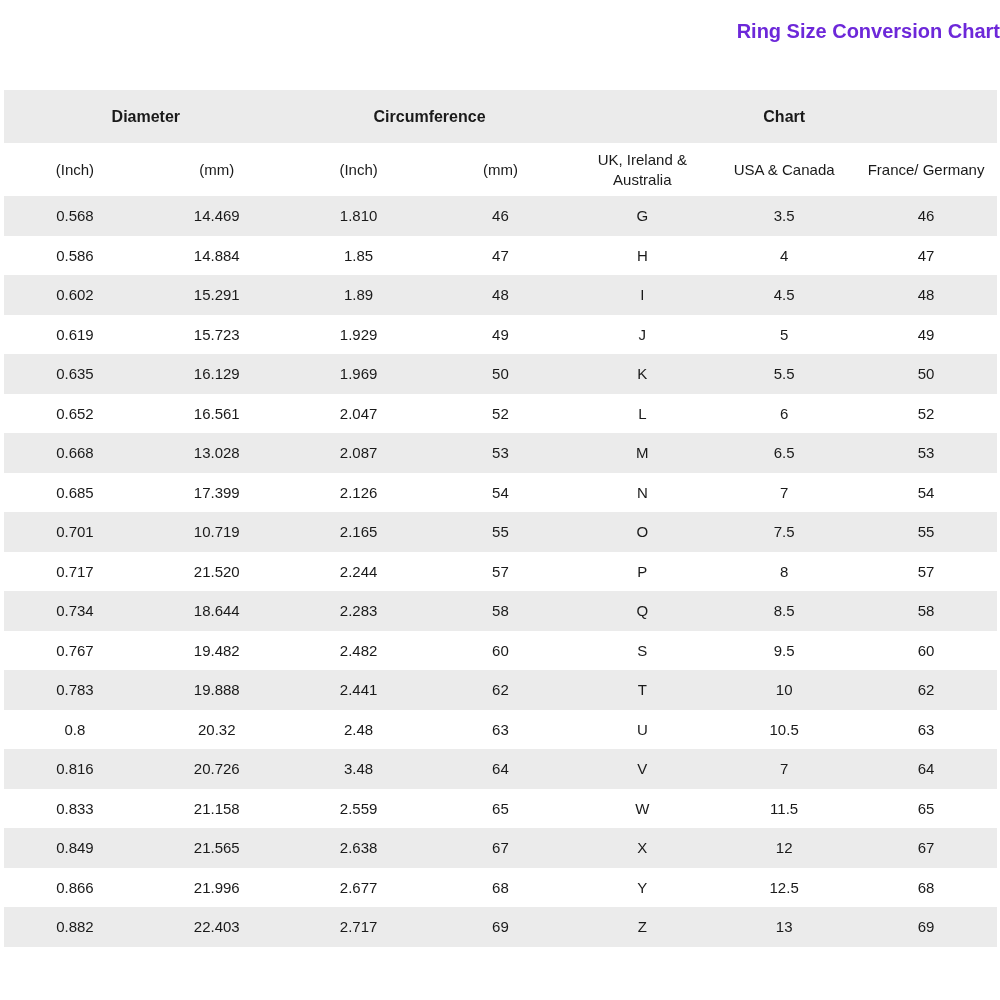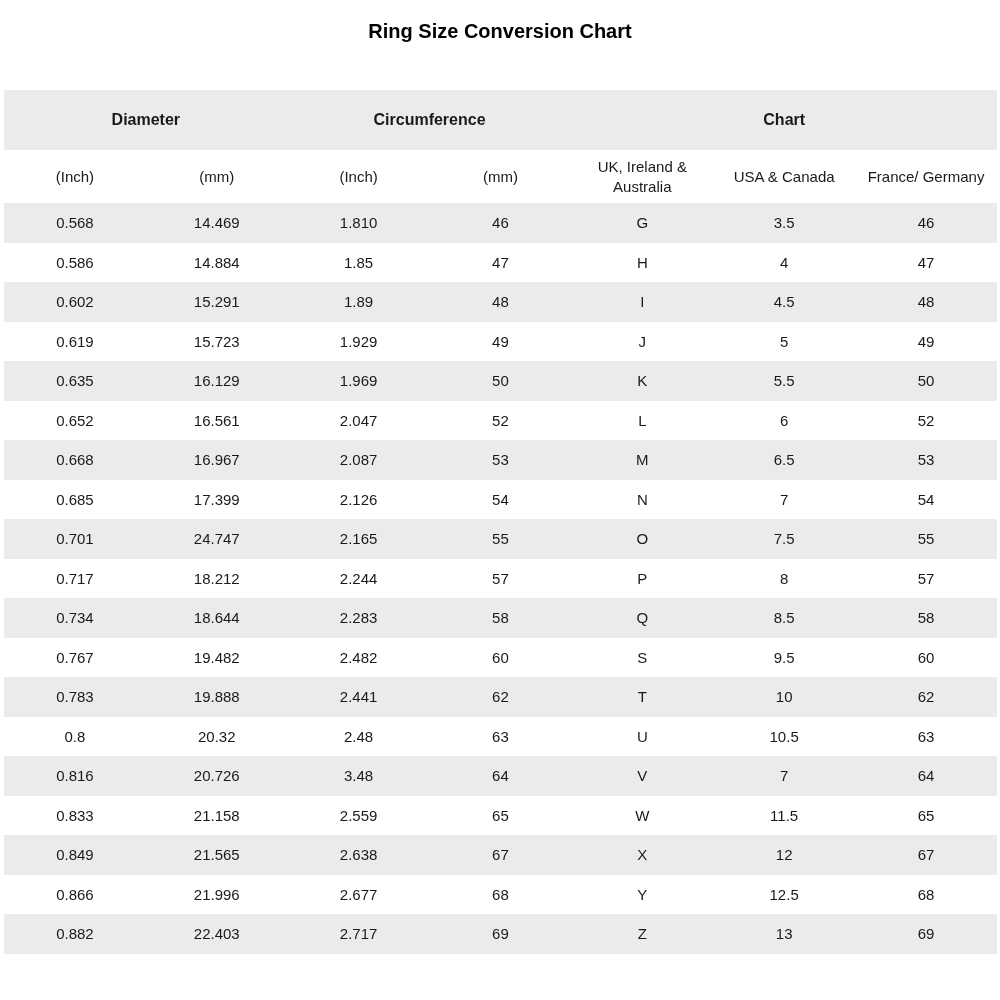--- a/index.html
+++ b/index.html
@@ -12,41 +12,41 @@
     height: 1000px;
     position: relative;
     font-family: "Liberation Sans", sans-serif;
     color: #1a1a1a;
   }
   .title {
     margin: 20px 0 0 0;
     font-size: 20px;
     line-height: 23px;
     font-weight: bold;
-    text-align: center;
-    color: #000000;
+    text-align: right;
+    color: #6d28d9;
   }
   table.ring-table {
     position: absolute;
     top: 90px;
     left: 4px;
     width: 993px;
     border-collapse: collapse;
     table-layout: fixed;
   }
   table.ring-table th,
   table.ring-table td {
     text-align: center;
     vertical-align: middle;
     padding: 0 8px;
     overflow: hidden;
   }
   tr.group-row th {
     background: var(--stripe, #ebebeb);
-    height: 60px;
+    height: 53px;
     font-size: 16px;
     font-weight: bold;
   }
   tr.sub-row th {
     background: #ffffff;
     height: 53px;
     font-size: 15px;
     font-weight: normal;
     line-height: 1.3;
   }
@@ -133,48 +133,48 @@
           <td>0.652</td>
           <td>16.561</td>
           <td>2.047</td>
           <td>52</td>
           <td>L</td>
           <td>6</td>
           <td>52</td>
         </tr>
         <tr>
           <td>0.668</td>
-          <td>16.967</td>
+          <td>13.028</td>
           <td>2.087</td>
           <td>53</td>
           <td>M</td>
           <td>6.5</td>
           <td>53</td>
         </tr>
         <tr>
           <td>0.685</td>
           <td>17.399</td>
           <td>2.126</td>
           <td>54</td>
           <td>N</td>
           <td>7</td>
           <td>54</td>
         </tr>
         <tr>
           <td>0.701</td>
-          <td>24.747</td>
+          <td>10.719</td>
           <td>2.165</td>
           <td>55</td>
           <td>O</td>
           <td>7.5</td>
           <td>55</td>
         </tr>
         <tr>
           <td>0.717</td>
-          <td>18.212</td>
+          <td>21.520</td>
           <td>2.244</td>
           <td>57</td>
           <td>P</td>
           <td>8</td>
           <td>57</td>
         </tr>
         <tr>
           <td>0.734</td>
           <td>18.644</td>
           <td>2.283</td>

